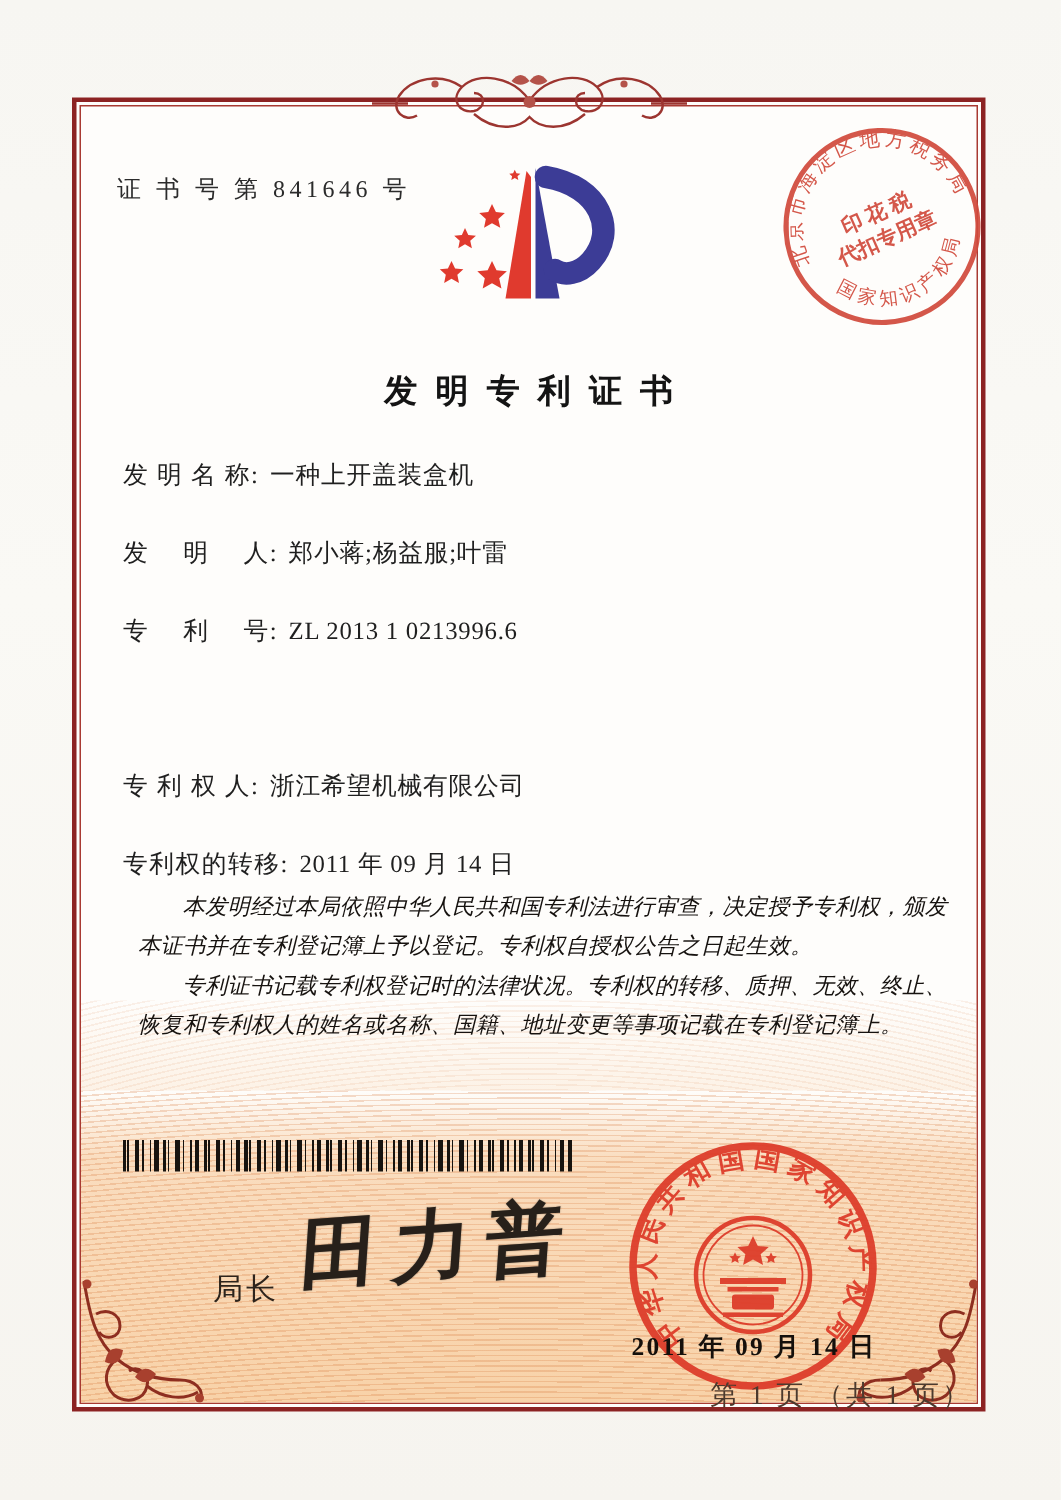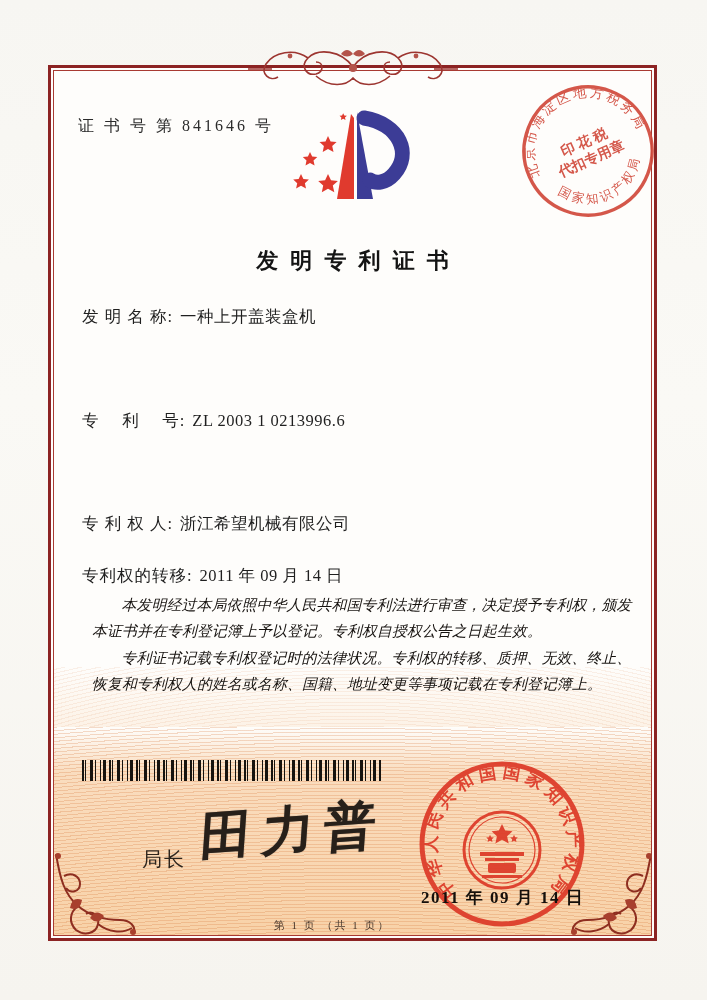--- a/index.html
+++ b/index.html
@@ -81,22 +81,22 @@
     font-weight:bold;text-shadow:0 0 1px rgba(39,32,26,.6);
   }
   
   .tax-stamp{position:absolute;left:519px;top:82px;width:138px;height:138px;opacity:.92;}
   .main-seal{position:absolute;left:416px;top:758px;width:172px;height:172px;opacity:.93;}
   .seal-date{
     position:absolute;left:421px;top:886px;font-size:17px;color:#15100c;
     font-weight:bold;letter-spacing:1.5px;white-space:nowrap;
   }
   .footer-page{
-    position:absolute;left:32px;top:918px;width:600px;text-align:center;
-    font-size:11px;color:#4c3a2e;letter-spacing:2px;
+    position:absolute;left:48px;top:918px;width:600px;text-align:right;
+    font-size:18px;color:#4c3a2e;letter-spacing:2px;
   }
   
   .top-ornament{position:absolute;left:246px;top:42px;width:214px;height:50px;}
   .corner-orn{position:absolute;width:92px;height:88px;}
   .corner-br{right:52px;bottom:62px;}
   .corner-bl{left:52px;bottom:62px;transform:scaleX(-1);}
   .logo{position:absolute;left:288px;top:102px;width:150px;height:102px;}
 </style>
 </head>
 <body>
@@ -158,22 +158,25 @@
       <text x="69" y="64" text-anchor="middle" font-size="14" font-weight="bold">印 花 税</text>
       <text x="69" y="82" text-anchor="middle" font-size="14" font-weight="bold">代扣专用章</text>
     </g>
   </svg>
 
   <div class="doc-title">发明专利证书</div>
 
   <div class="field-row row1">
     <span class="lab">发 明 名 称:</span><span class="val">一种上开盖装盒机</span>
   </div>
+  <div class="field-row row2">
+    <span class="lab">发　 明　 人:</span><span class="val">郑小蒋;杨益服;叶雷</span>
+  </div>
   <div class="field-row row3">
-    <span class="lab">专　 利　 号:</span><span class="val">ZL 2003 1 0213996.6</span>
+    <span class="lab">专　 利　 号:</span><span class="val">ZL 2013 1 0213996.6</span>
   </div>
   <div class="field-row row5">
     <span class="lab">专 利 权 人:</span><span class="val">浙江希望机械有限公司</span>
   </div>
   <div class="field-row row6">
     <span class="lab">专利权的转移:</span><span class="val">2011 年 09 月 14 日</span>
   </div>
 
   <div class="body-text">
     <p>本发明经过本局依照中华人民共和国专利法进行审查，决定授予专利权，颁发本证书并在专利登记簿上予以登记。专利权自授权公告之日起生效。</p>

